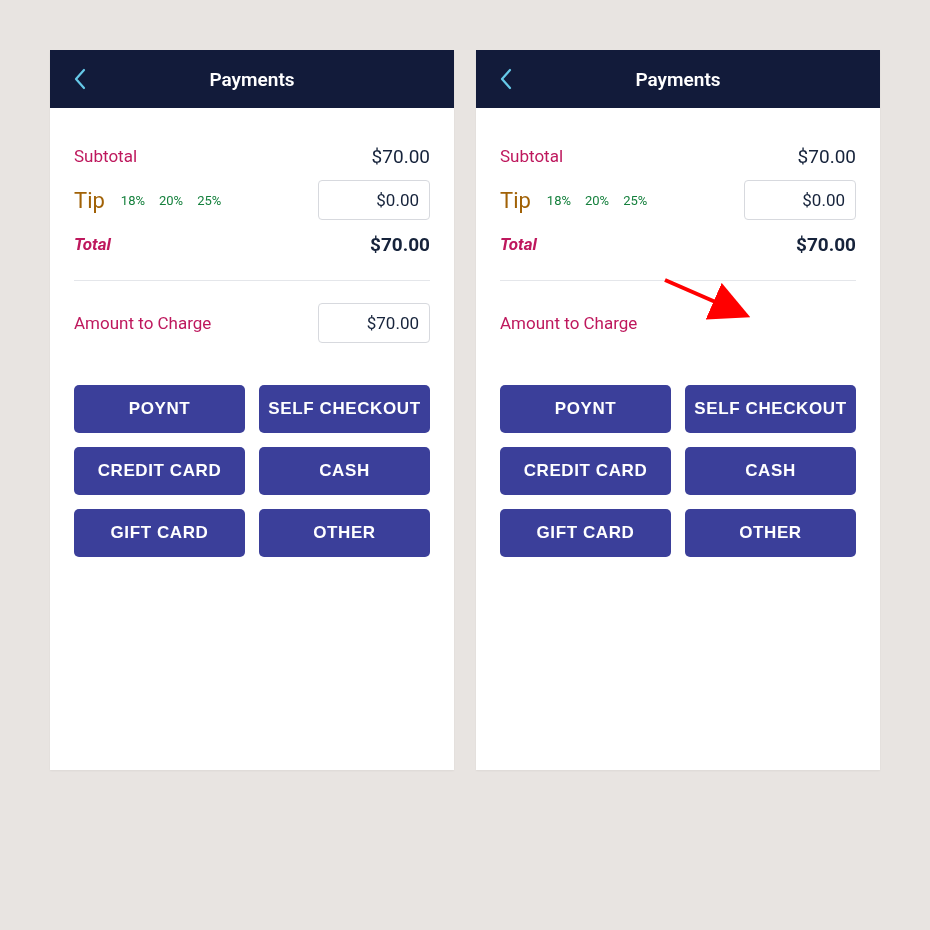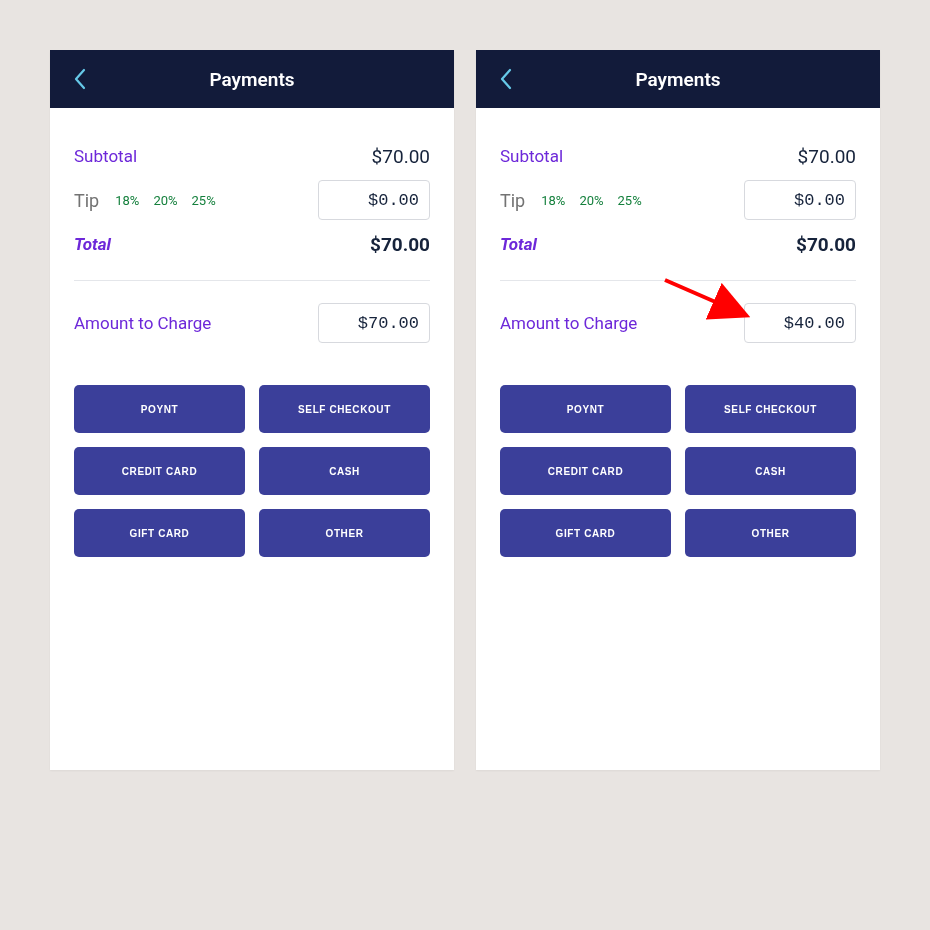--- a/index.html
+++ b/index.html
@@ -53,72 +53,71 @@
     padding: 26px 24px 0 24px;
   }
   .row {
     display: flex;
     align-items: center;
     justify-content: space-between;
     min-height: 44px;
   }
   .label {
     font-size: 17px;
-    color: #6d28d9;
+    color: #be185d;
   }
   .value {
     font-size: 19px;
     color: #16233b;
   }
   .total-row .label { font-weight: 700; font-style: italic; }
   .total-row .value { font-weight: 700; }
   .tip-left {
     display: flex;
     align-items: center;
     gap: 14px;
   }
   .tip-label {
-    font-size: 18px;
-    color: #737373;
+    font-size: 22px;
+    color: #a16207;
     margin-right: 2px;
   }
   .tip-opt {
     font-size: 13px;
     color: #15803d;
     cursor: pointer;
   }
   .input-box {
     border: 1px solid #d7d9de;
     border-radius: 4px;
     height: 40px;
     width: 112px;
     display: flex;
     align-items: center;
     justify-content: flex-end;
     padding: 16px 10px;
     font-size: 17px;
     color: #16233b;
     background: #fff;
-    font-family: Liberation Mono, monospace;
   }
   .divider {
     border: none;
     border-top: 1px solid #e4e6ea;
     margin: 14px 0 20px 0;
   }
   .charge-row { margin-bottom: 40px; gap: 48px; }
   .btn-grid {
     display: grid;
     grid-template-columns: 1fr 1fr;
     gap: 14px 14px;
   }
   .pay-btn {
     background: #3b3f9a;
     color: #ffffff;
-    font-size: 10px;
+    font-size: 17px;
     font-weight: 700;
     letter-spacing: 0.6px;
     height: 48px;
     border: none;
     border-radius: 5px;
     cursor: pointer;
     text-transform: uppercase;
   }
   .arrow-annot {
     position: absolute;
@@ -194,21 +193,20 @@
       </div>
       <div class="input-box">$0.00</div>
     </div>
     <div class="row total-row">
       <span class="label">Total</span>
       <span class="value">$70.00</span>
     </div>
     <hr class="divider">
     <div class="row charge-row">
       <span class="label">Amount to Charge</span>
-      <div class="input-box">$40.00</div>
     </div>
     <div class="btn-grid">
       <button class="pay-btn">POYNT</button>
       <button class="pay-btn">SELF CHECKOUT</button>
       <button class="pay-btn">CREDIT CARD</button>
       <button class="pay-btn">CASH</button>
       <button class="pay-btn">GIFT CARD</button>
       <button class="pay-btn">OTHER</button>
     </div>
   </div>

